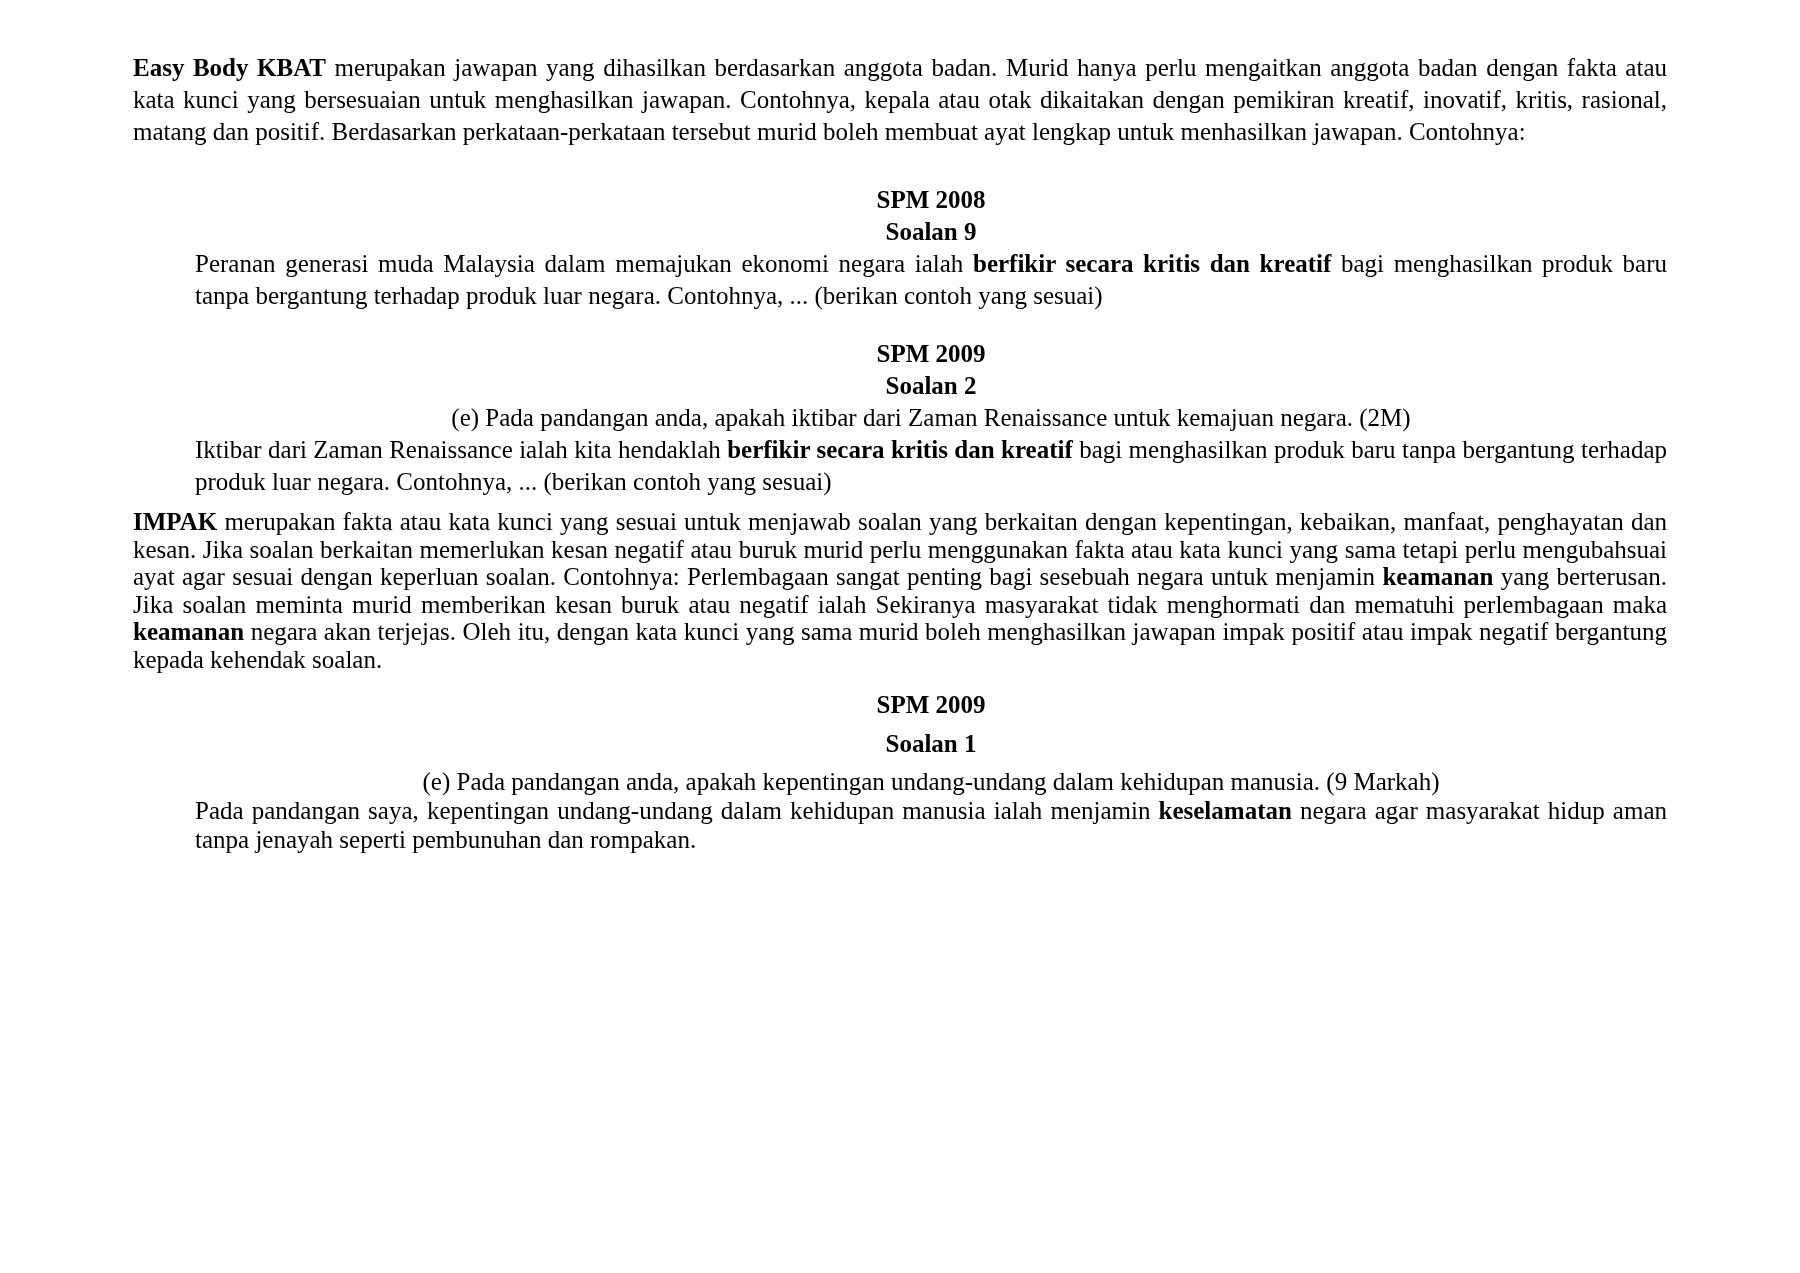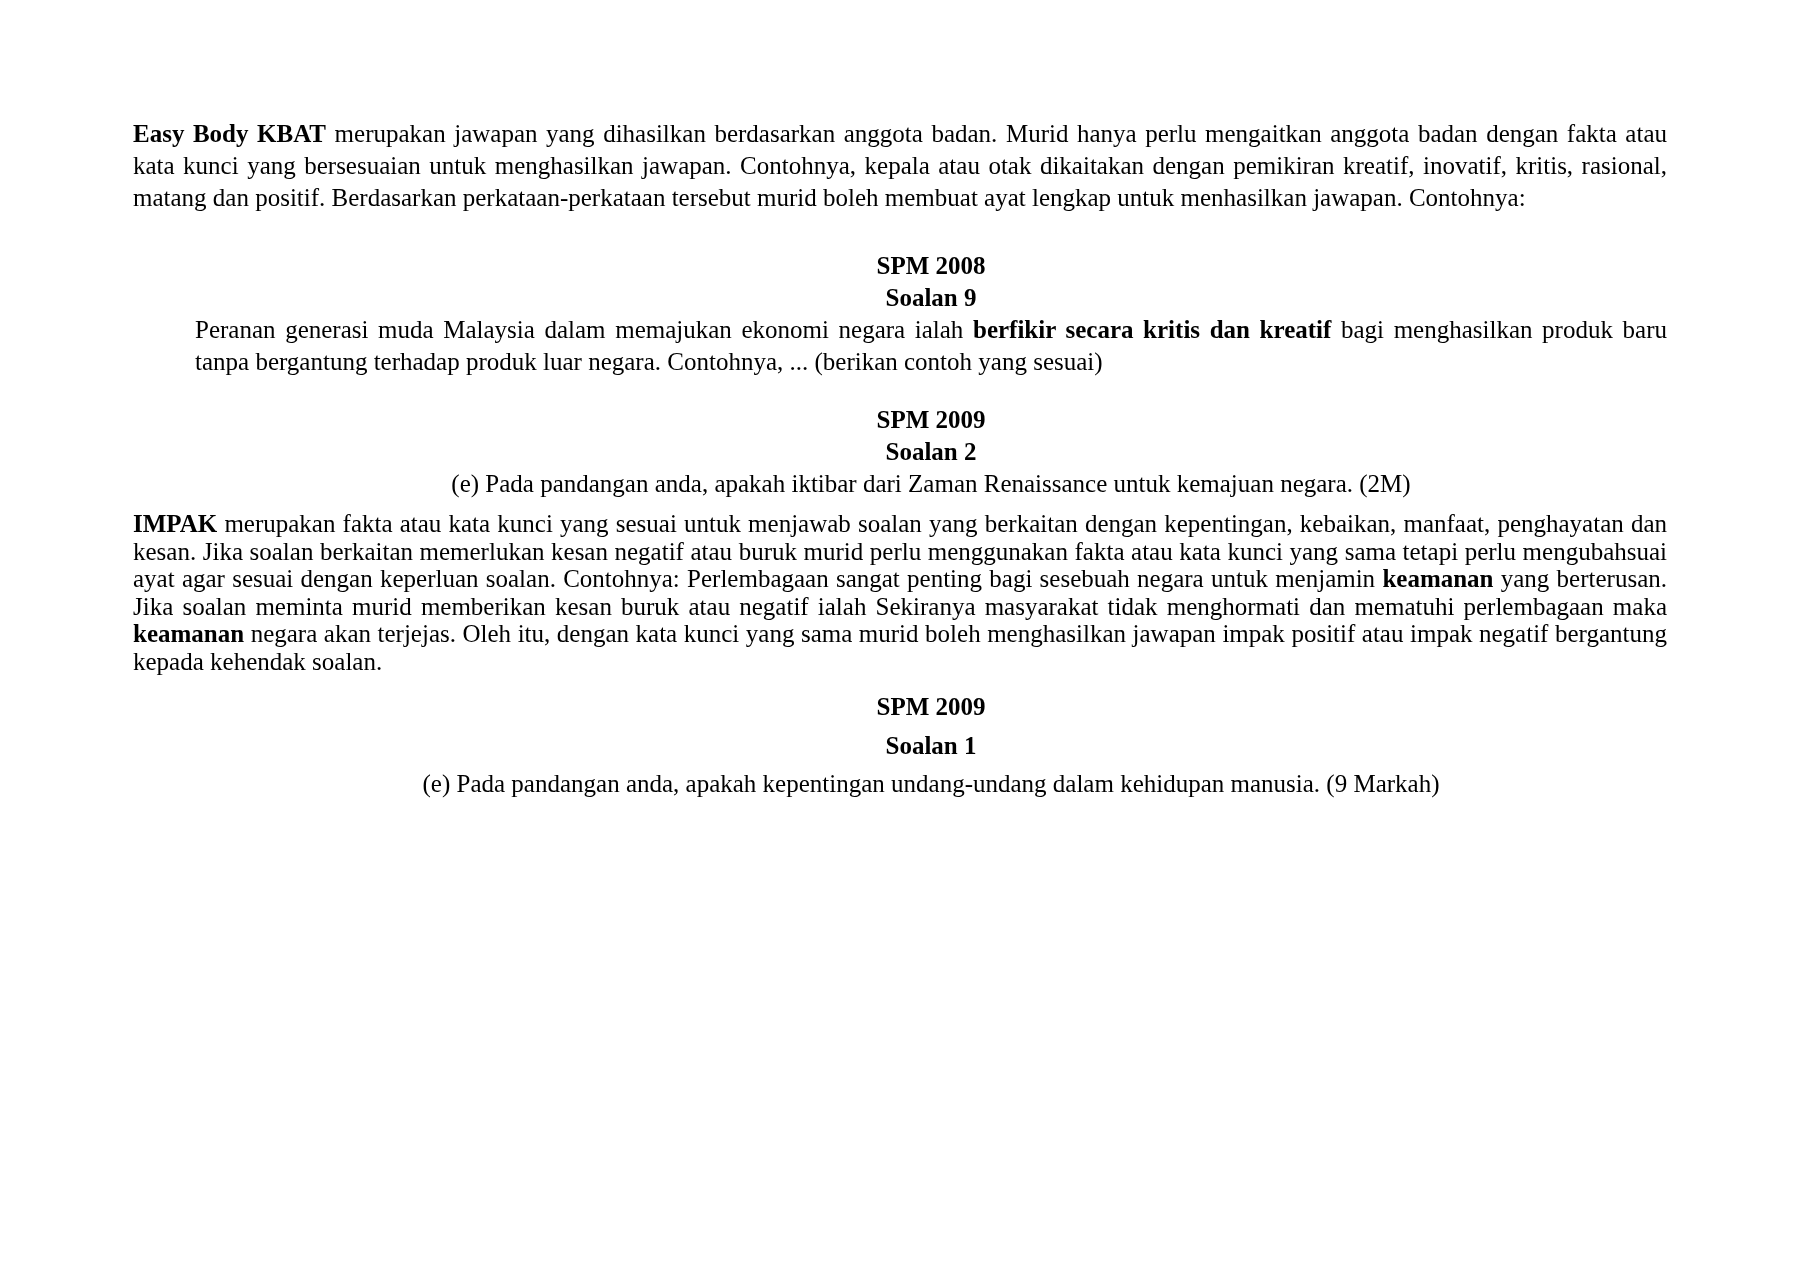--- a/index.html
+++ b/index.html
@@ -13,21 +13,21 @@
     overflow: hidden;
     font-family: "Liberation Serif", serif;
     font-size: 25px;
     color: #000000;
     -webkit-font-smoothing: antialiased;
   }
   .page {
     box-sizing: border-box;
     width: 1800px;
     height: 1273px;
-    padding: 118px 133px 0 133px;
+    padding: 52px 133px 0 133px;
     background: #ffffff;
   }
   p { margin: 0; line-height: 32px; text-align: center; }
   .just { text-align: justify; }
   .indent { padding-left: 62px; }
   .b { font-weight: bold; }
   .i { }
 
   .intro { margin-bottom: 36px; }
 
@@ -49,23 +49,25 @@
   <section class="indent section-qa">
     <p class="b">SPM 2008</p>
     <p class="b">Soalan 9</p>
     <p class="just"><span class="i">Peranan generasi muda Malaysia dalam memajukan ekonomi negara ialah </span><span class="b i">berfikir secara kritis dan kreatif</span><span class="i"> bagi menghasilkan produk baru tanpa bergantung terhadap produk luar negara. Contohnya, ... (berikan contoh yang sesuai)</span></p>
   </section>
 
   <section class="indent section-qa tight">
     <p class="b">SPM 2009</p>
     <p class="b">Soalan 2</p>
     <p>(e) Pada pandangan anda, apakah iktibar dari Zaman Renaissance untuk kemajuan negara. (2M)</p>
+    <p class="just"><span class="i">Iktibar dari Zaman Renaissance ialah kita hendaklah </span><span class="b i">berfikir secara kritis dan kreatif</span><span class="i"> bagi menghasilkan produk baru tanpa bergantung terhadap produk luar negara. Contohnya, ... (berikan contoh yang sesuai)</span></p>
   </section>
 
   <p class="just impak-p"><span class="b">IMPAK</span><span>  merupakan fakta atau kata kunci yang sesuai untuk menjawab soalan yang berkaitan dengan kepentingan, kebaikan, manfaat, penghayatan dan kesan. Jika soalan berkaitan memerlukan kesan negatif atau buruk murid perlu menggunakan fakta atau kata kunci yang sama tetapi perlu mengubahsuai ayat agar sesuai dengan keperluan soalan. Contohnya: </span><span class="i">Perlembagaan sangat penting bagi sesebuah negara untuk menjamin </span><span class="b i">keamanan</span><span class="i"> yang berterusan</span><span>. Jika soalan meminta murid memberikan kesan buruk atau negatif ialah </span><span class="i">Sekiranya masyarakat tidak menghormati dan mematuhi perlembagaan maka </span><span class="b i">keamanan</span><span class="i"> negara akan terjejas</span><span>. Oleh itu, dengan kata kunci yang sama murid boleh menghasilkan jawapan impak positif atau impak negatif bergantung kepada kehendak soalan.</span></p>
 
   <section class="indent section-last">
     <p class="b head">SPM 2009</p>
     <p class="b head">Soalan 1</p>
     <p class="body">(e) Pada pandangan anda, apakah kepentingan undang-undang dalam kehidupan manusia. (9 Markah)</p>
+    <p class="just body"><span class="i">Pada pandangan saya, kepentingan undang-undang dalam kehidupan manusia ialah menjamin </span><span class="b i">keselamatan</span><span class="i"> negara agar masyarakat hidup aman tanpa jenayah seperti pembunuhan dan rompakan.</span></p>
   </section>
 
 </div>
 
 </body></html>

